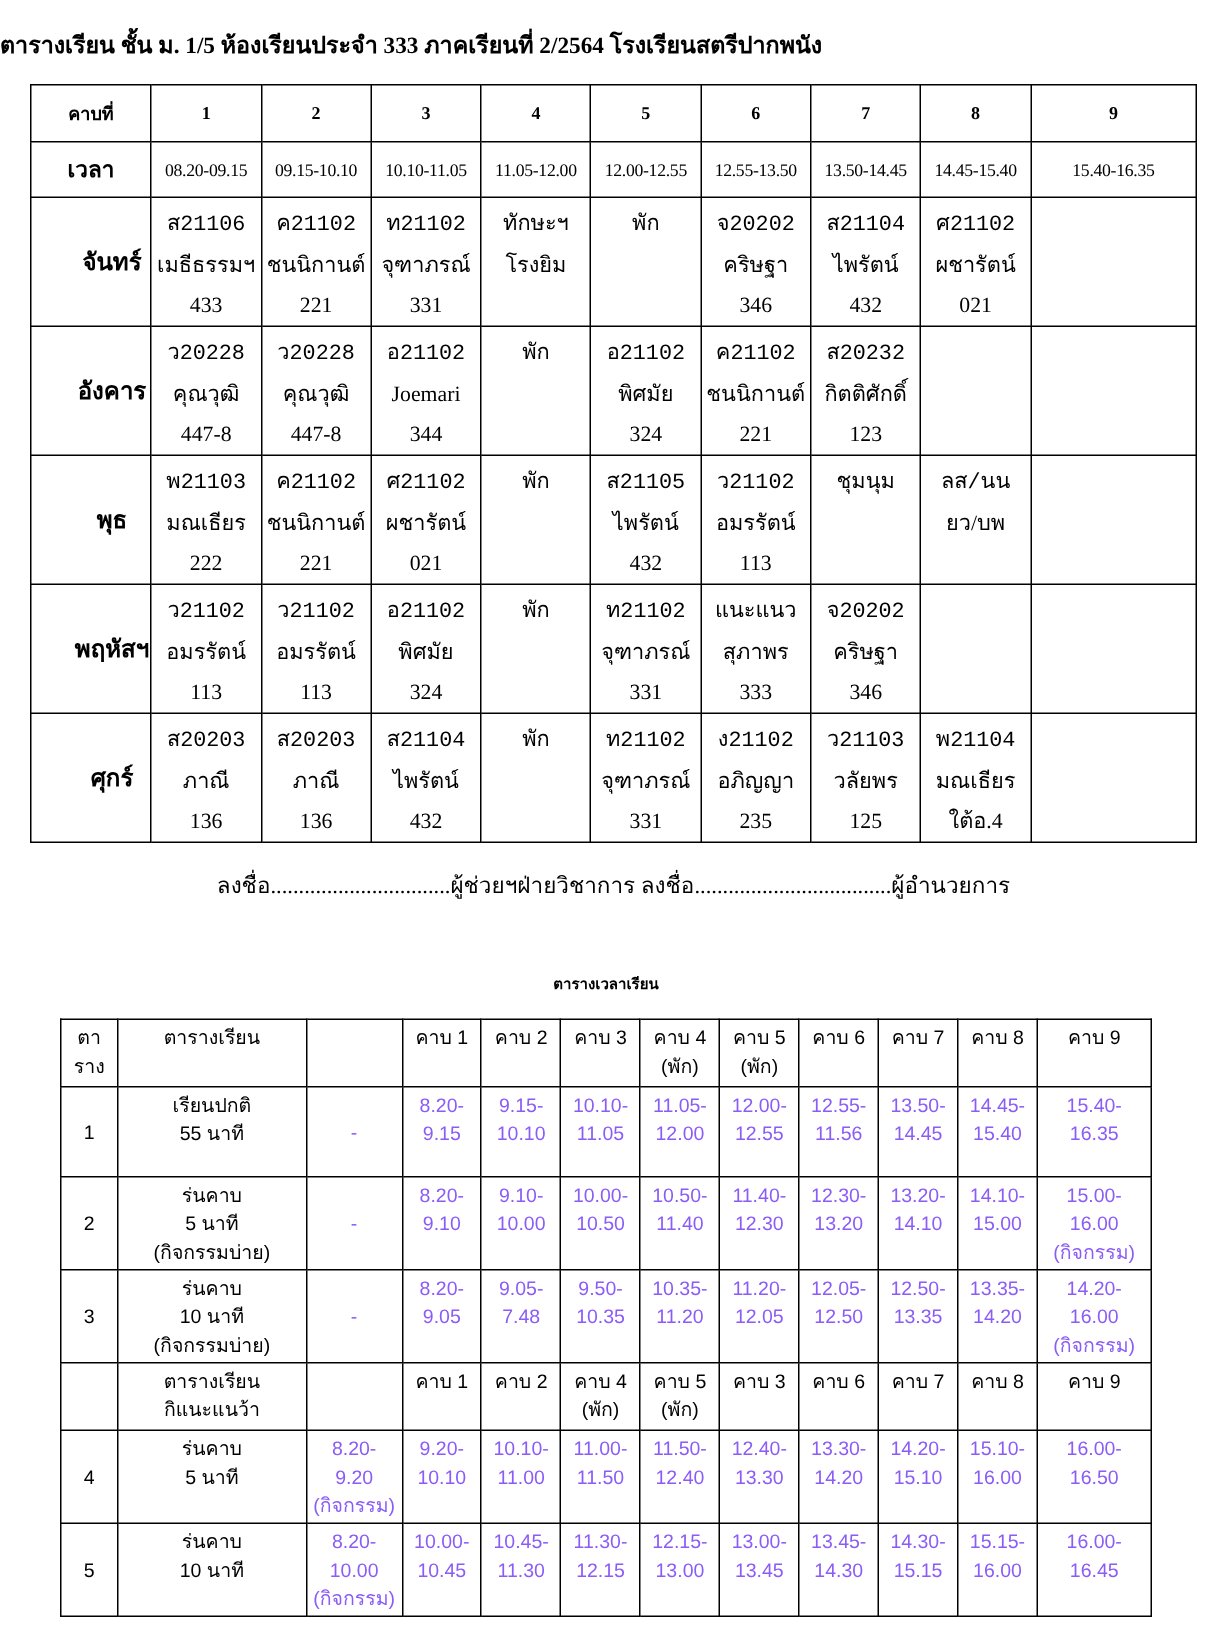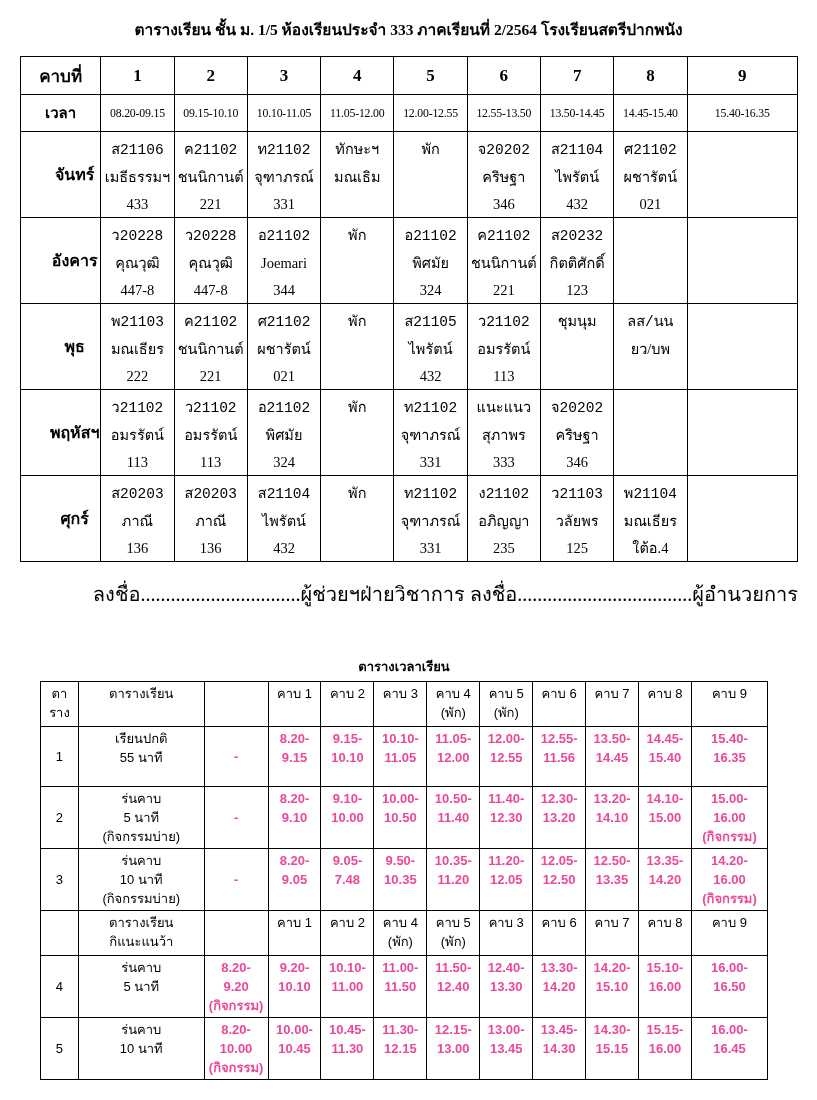--- a/index.html
+++ b/index.html
@@ -1,46 +1,46 @@
 <!DOCTYPE html>
 <html><head>
 <meta charset="utf-8">
 <style>
   html,body{margin:0;padding:0;background:#fff;}
   .page{width:817px;height:1100px;background:#fff;position:relative;overflow:hidden;
         font-family:"Liberation Serif",serif;color:#000;}
-  .doc-title{padding-top:17px;text-align:center;font-weight:bold;font-size:15.5px;}
+  .doc-title{padding-top:17px;text-align:left;font-weight:bold;font-size:15.5px;}
 
   
   table{border-collapse:collapse;}
   .t1{table-layout:fixed;width:778px;margin:14px 0 0 20px;}
   .t1 th,.t1 td{border:1.5px solid #000;text-align:center;padding:0;overflow:hidden;}
-  .t1 .hdr-row th{height:37px;font-size:17px;font-weight:bold;}
+  .t1 .hdr-row th{height:37px;font-size:12px;font-weight:bold;}
   .t1 .corner{font-size:15px;}
   .t1 .time-row th{height:36px;font-size:15px;font-weight:bold;}
   .t1 .time-row td{font-size:11.8px;letter-spacing:-0.2px;font-weight:normal;}
   .t1 .day-row{height:83px;}
   .t1 .day-row th{font-size:16px;font-weight:bold;padding-left:28px;}
   .t1 .day-row td{vertical-align:top;font-size:14.5px;}
   .t1 .day-row td div{line-height:26px;padding-top:1px;}
   .t1 .day-row td div:first-child{padding-top:5px;font-family:Liberation Mono, monospace;}
 
-  .sig-line{width:778px;margin:16px 0 0 20px;text-align:right;font-size:20px;}
+  .sig-line{width:778px;margin:16px 0 0 20px;text-align:center;font-size:15px;}
 
   
   .t2-wrap{margin:46px 0 0 40px;width:728px;}
-  .t2-title{text-align:center;font-weight:bold;font-size:13px;
-            font-family:"Liberation Sans",sans-serif;margin-bottom:4px;}
+  .t2-title{text-align:center;font-weight:bold;font-size:10px;
+            font-family:"Liberation Sans",sans-serif;margin-bottom:16px;}
   .t2{table-layout:fixed;font-family:"Liberation Sans",sans-serif;}
   .t2 td{border:1.7px solid #000;text-align:center;vertical-align:top;padding:2px 0;
          font-size:13px;line-height:19px;}
   .t2 .hd{font-size:13.2px;}
   .t2 .hd td{height:40px;}
   .t2 .va-mid{vertical-align:middle;}
-  .t2 .t2-time{color:#ec4899;font-weight:bold;}
+  .t2 .t2-time{color:#8b5cf6;}
   .t2 .r{height:60px;}
   .t2 .corner div{text-align:center;}
 </style>
 </head>
 <body>
 
 <div class="page">
 
   <div class="doc-title">ตารางเรียน ชั้น ม. 1/5 ห้องเรียนประจำ 333 ภาคเรียนที่ 2/2564 โรงเรียนสตรีปากพนัง</div>
 
@@ -136,21 +136,21 @@
             <div>ชนนิกานต์</div>
             <div>221</div>
           </td>
           <td>
             <div>ท21102</div>
             <div>จุฑาภรณ์</div>
             <div>331</div>
           </td>
           <td>
             <div>ทักษะฯ</div>
-            <div>มณเธิม</div>
+            <div>โรงยิม</div>
           </td>
           <td>
             <div>พัก</div>
           </td>
           <td>
             <div>จ20202</div>
             <div>คริษฐา</div>
             <div>346</div>
           </td>
           <td>

